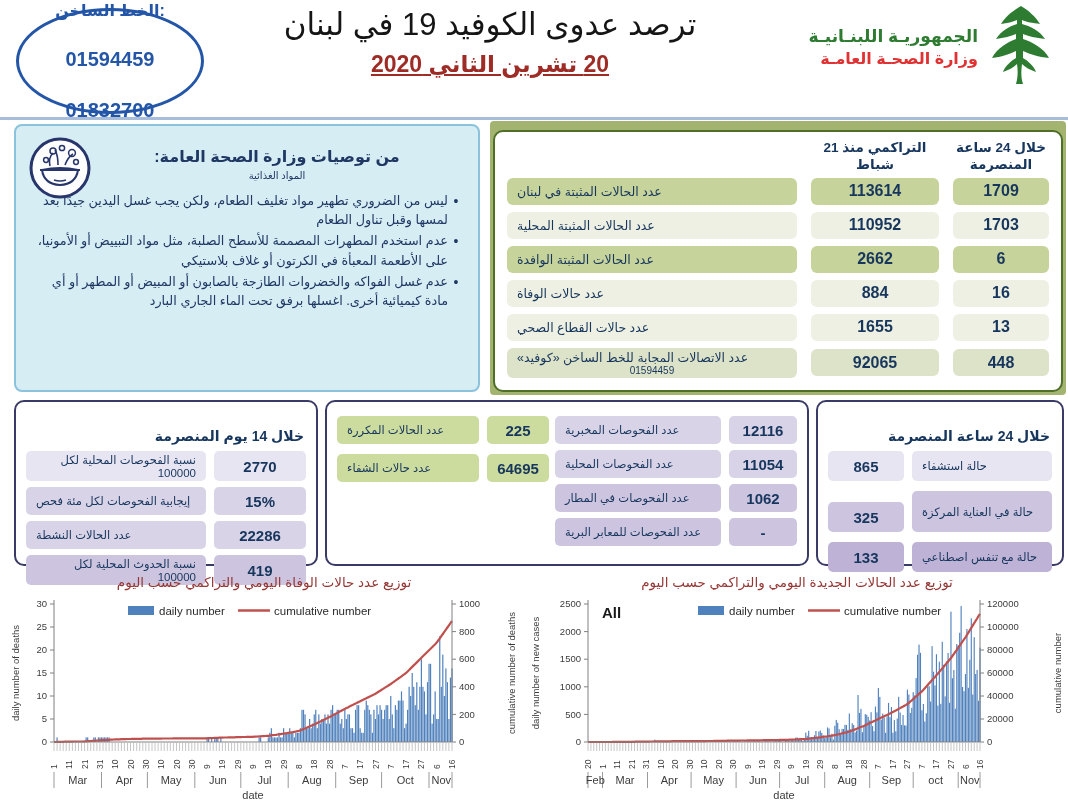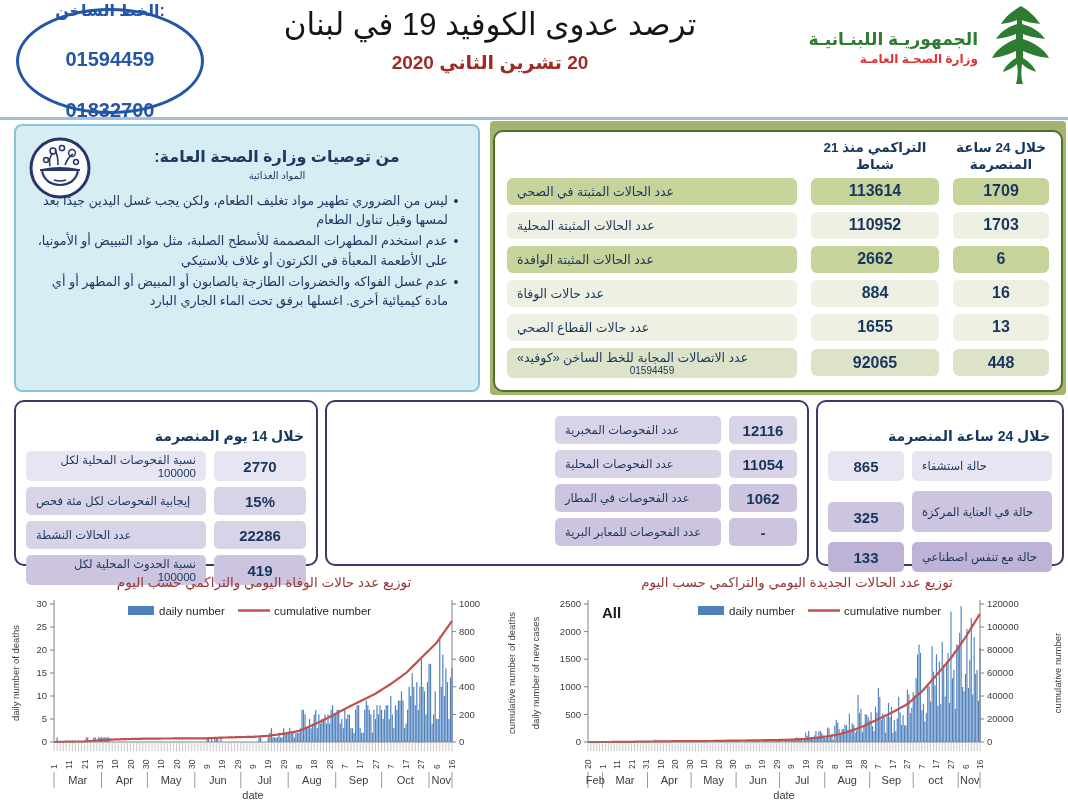--- a/index.html
+++ b/index.html
@@ -4,25 +4,25 @@
 <style>
   html,body{margin:0;padding:0;background:#fff;font-family:"Liberation Sans","DejaVu Sans",sans-serif;}
   #page{position:relative;width:1068px;height:801px;background:#fff;overflow:hidden;}
   
   #hotline{position:absolute;left:16px;top:8px;width:182px;height:100px;border:3px solid #2456a8;
     border-radius:50%;display:flex;flex-direction:column;align-items:center;justify-content:center;color:#2456a8;gap:28px;}
   #hotline .hl-label{font-size:16px;font-weight:bold;}
   #hotline .hl-num{font-size:20px;font-weight:bold;line-height:1.15;}
   #titles{position:absolute;left:270px;top:6px;width:440px;text-align:center;}
   #main-title{font-size:31px;color:#151515;direction:rtl;font-weight:500;}
-  #report-date{font-size:19px;font-weight:bold;color:#9e2b25;direction:rtl;margin-top:8px;}
+  #report-date{font-size:23px;font-weight:bold;color:#9e2b25;direction:rtl;margin-top:8px;text-decoration:underline;}
   #ministry{position:absolute;right:10px;top:4px;display:flex;align-items:center;gap:6px;}
   #ministry .mtxt{text-align:right;direction:rtl;}
   #ministry .m1{color:#2e7c31;font-weight:bold;font-size:17px;}
-  #ministry .m2{color:#e03232;font-weight:bold;font-size:12px;margin-top:2px;}
+  #ministry .m2{color:#e03232;font-weight:bold;font-size:16px;margin-top:2px;}
   #hdr-divider{position:absolute;left:0;top:117px;width:1068px;height:3px;background:#a8bdd9;}
   
   #reco{position:absolute;left:14px;top:124px;width:466px;height:268px;background:#d7edf4;
     border:2px solid #8bc3dc;border-radius:8px;box-sizing:border-box;padding:8px 14px 6px 14px;}
   #reco-icon{position:absolute;left:12px;top:10px;}
   #reco-title{font-size:16px;font-weight:bold;color:#1f3864;direction:rtl;text-align:center;padding-left:60px;margin-top:13px;}
   #reco-sub{font-size:10px;color:#1f3864;direction:rtl;text-align:center;padding-left:60px;margin-top:4px;}
   #reco-bullets{margin-top:10px;}
   .bullet{display:flex;direction:rtl;color:#1f3864;font-size:12.8px;line-height:1.5;margin-bottom:2px;}
   .bullet .dot{width:16px;flex:none;text-align:center;font-size:14px;}
@@ -128,21 +128,21 @@
 
   <div id="stats-wrap">
     <div id="stats-table">
       <div class="stats-grid stats-hdr">
         <div></div>
         <div class="hc">التراكمي منذ 21 شباط</div>
         <div class="hc">خلال 24 ساعة المنصرمة</div>
       </div>
       <div id="stats-rows">
           <div class="stats-grid srow">
-            <div class="cell lab sh-g">عدد الحالات المثبتة في الصحي</div>
+            <div class="cell lab sh-g">عدد الحالات المثبتة في لبنان</div>
             <div class="cell val sh-g">113614</div>
             <div class="cell val sh-g">1709</div>
           </div>
           <div class="stats-grid srow">
             <div class="cell lab sh-l">عدد الحالات المثبتة المحلية</div>
             <div class="cell val sh-l">110952</div>
             <div class="cell val sh-l">1703</div>
           </div>
           <div class="stats-grid srow">
             <div class="cell lab sh-g">عدد الحالات المثبتة الوافدة</div>
@@ -184,20 +184,30 @@
           <div class="cell val sh-p1">22286</div>
         </div>
         <div class="prow" style="grid-template-columns: 1fr 92px;">
           <div class="cell lab sh-p2">نسبة الحدوث المحلية لكل 100000</div>
           <div class="cell val sh-p2">419</div>
         </div>
       </div>
   </div>
 
   <div id="pcenter" class="panel">
+    <div id="pc-green">
+        <div class="prow" style="grid-template-columns: 1fr 62px; margin-bottom: 10px;">
+          <div class="cell lab sh-gc">عدد الحالات المكررة</div>
+          <div class="cell val sh-gc">225</div>
+        </div>
+        <div class="prow" style="grid-template-columns: 1fr 62px; margin-bottom: 10px;">
+          <div class="cell lab sh-gc">عدد حالات الشفاء</div>
+          <div class="cell val sh-gc">64695</div>
+        </div>
+      </div>
     <div id="pc-purple">
         <div class="prow" style="grid-template-columns: 1fr 68px;">
           <div class="cell lab sh-p1">عدد الفحوصات المخبرية</div>
           <div class="cell val sh-p1">12116</div>
         </div>
         <div class="prow" style="grid-template-columns: 1fr 68px;">
           <div class="cell lab sh-p1">عدد الفحوصات المحلية</div>
           <div class="cell val sh-p1">11054</div>
         </div>
         <div class="prow" style="grid-template-columns: 1fr 68px;">

